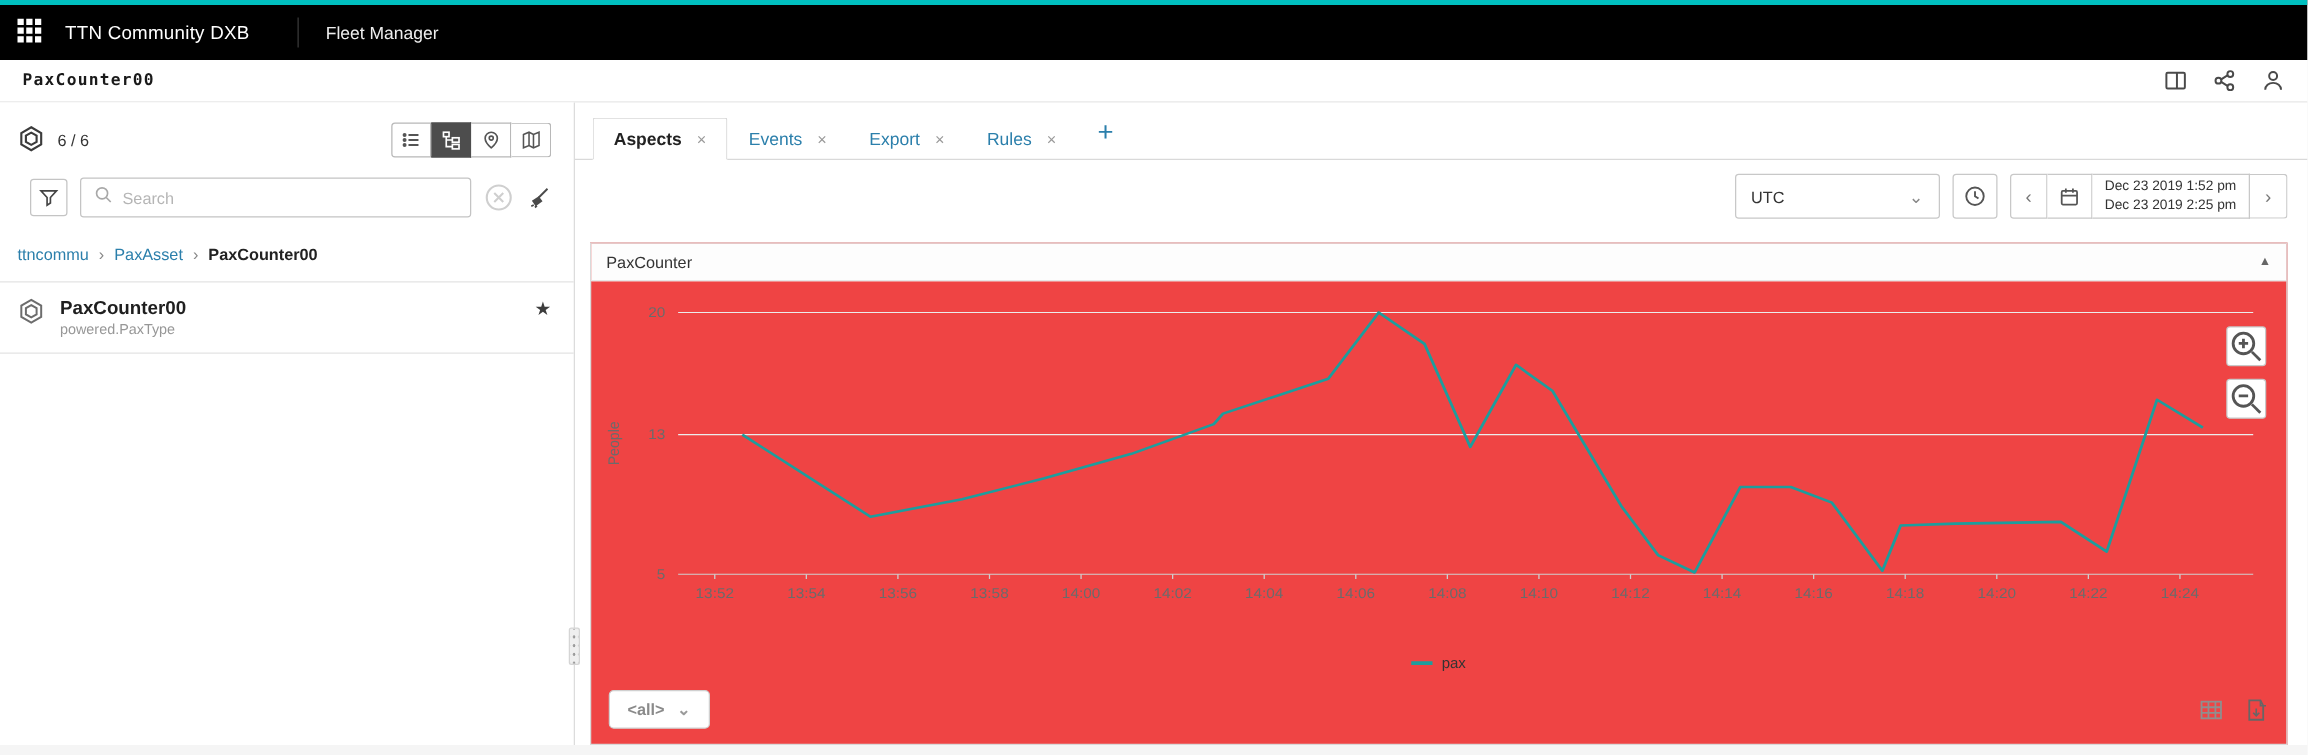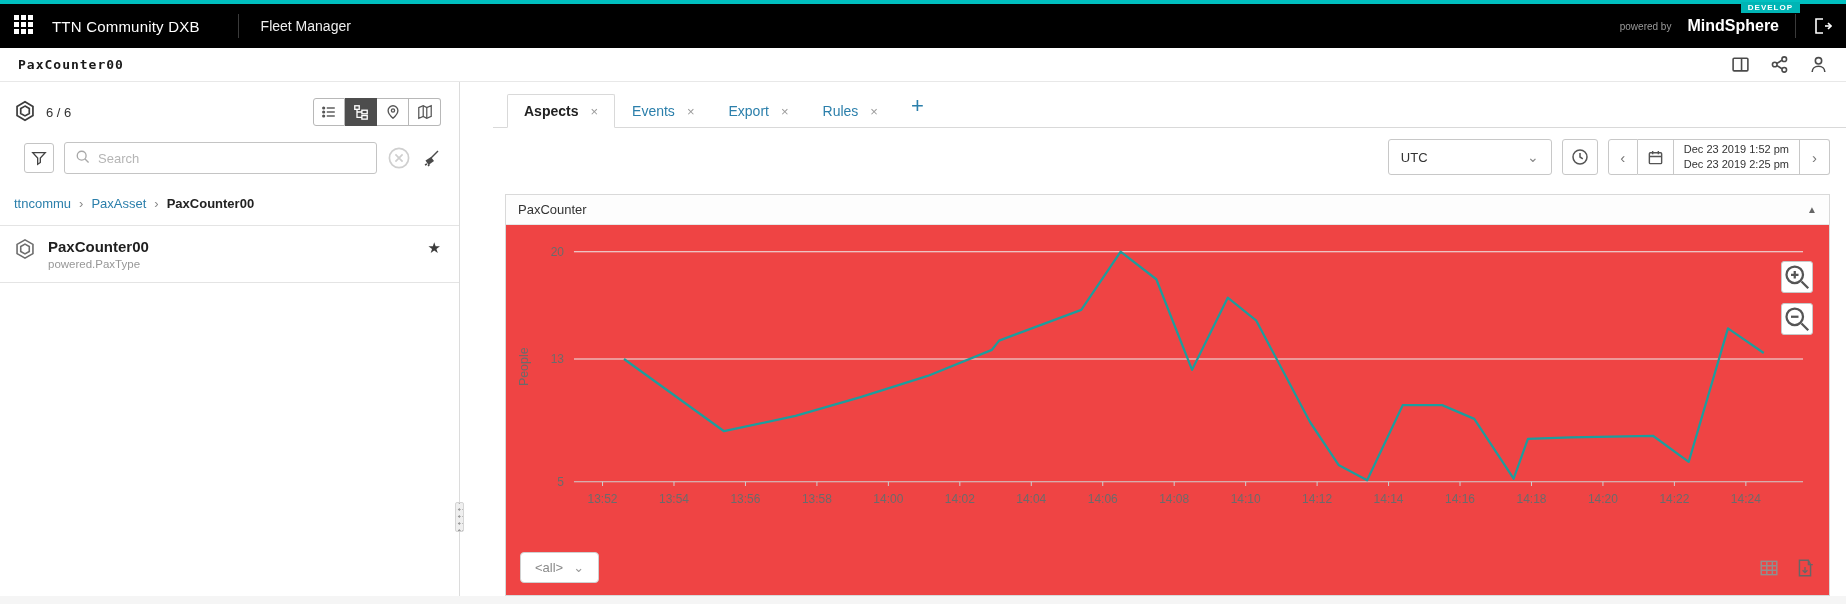--- a/index.html
+++ b/index.html
@@ -27,21 +27,21 @@
   .topbar .icon-btn { color:#fff; }
 
   
   .subheader { height:34px; background:#fff; border-bottom:1px solid #e8e8e8; display:flex;
     align-items:center; padding:0 18px; flex:0 0 auto; }
   .subheader-title { font-family:"DejaVu Sans Mono", monospace; font-weight:bold;
     font-size:13px; color:#1a1a1a; letter-spacing:1px; }
   .subheader-icons { margin-left:auto; display:flex; align-items:center; gap:20px; }
 
   
-  .body { flex:1; display:flex; min-height:0;gap:33px; }
+  .body { flex:1; display:flex; min-height:0; }
 
   
   .sidebar { width:460px; flex:0 0 auto; border-right:1px solid #dcdcdc; position:relative;
     background:#fff; }
   .side-row1 { display:flex; align-items:center; justify-content:space-between;
     padding:16px 18px 10px 14px; }
   .asset-count { display:flex; align-items:center; gap:10px; font-size:13px; color:#333; }
   .view-toggles { display:flex; }
   .view-toggles button { width:32px; height:28px; background:#fff; border:1px solid #b8b8b8;
     border-left:none; color:#555; cursor:pointer; display:flex; align-items:center;
@@ -120,21 +120,21 @@
   .zoom-btns button { width:32px; height:32px; border:1px solid #c8c8c8; border-radius:3px;
     background:#fff; color:#555; cursor:pointer; display:flex; align-items:center;
     justify-content:center; }
   .legend { height:28px; display:flex; align-items:center; justify-content:center; gap:7px;
     flex:0 0 auto; }
   .legend-swatch { width:17px; height:3px; }
   .legend-label { font-size:12px; color:#333; }
   .panel-footer { display:flex; align-items:center; justify-content:space-between;
     padding:8px 14px 12px; flex:0 0 auto; }
   .all-select { border:1px solid #d0d0d0; border-radius:4px; padding:7px 14px; font-size:13px;
-    color:#8a8a8a; display:flex; align-items:flex-end; gap:10px; cursor:pointer; background:#fff; }
+    color:#8a8a8a; display:flex; align-items:flex-end; gap:10px; cursor:pointer; background:#fff;font-weight:bold; }
   .footer-icons { display:flex; align-items:center; gap:16px; }
   .footer-icons .icon-btn { color:#8f8f8f; }
   .footer-icons .icon-btn.dark { color:#666; }
   .tick-text { font-size:12px; fill:#6b6b6b; }
 </style>
 </head>
 <body>
 
 <div class="app">
 
@@ -146,33 +146,20 @@
         <span></span>
         <span></span>
         <span></span>
         <span></span>
         <span></span>
         <span></span>
     </div>
     <div class="top-title">TTN Community DXB</div>
     <div class="top-sep"></div>
     <div class="top-module">Fleet Manager</div>
-    <div class="top-right">
-      <span class="develop-badge">DEVELOP</span>
-      <span class="powered">powered by</span>
-      <span class="brand">MindSphere</span>
-      <div class="top-sep"></div>
-      <button class="icon-btn" title="">
-        <svg width="20" height="20" viewBox="0 0 20 20" fill="none" stroke="currentColor" stroke-width="1.6">
-          <path d="M11 3H4v14h7"></path>
-            <path d="M13 10h6"></path>
-            <path d="M16 7l3 3-3 3"></path>
-        </svg>
-      </button>
-    </div>
   </header>
 
   <div class="subheader">
     <div class="subheader-title">PaxCounter00</div>
     <div class="subheader-icons">
       <button class="icon-btn">
         <svg width="19" height="19" viewBox="0 0 18 18" fill="none" stroke="currentColor" stroke-width="1.5">
           <rect x="2" y="3" width="14" height="12" rx="1"></rect>
             <path d="M10 3v12"></path>
         </svg>
@@ -409,20 +396,24 @@
             <button>
               <svg width="18" height="18" viewBox="0 0 20 20" fill="none" stroke="currentColor" stroke-width="1.5">
                 <circle cx="8.5" cy="8.5" r="5.5"></circle>
                   <path d="M13 13l4.5 4.5"></path>
                   <path d="M6 8.5h5"></path>
               </svg>
             </button>
           </div>
         </div>
 
+        <div class="legend">
+          <span class="legend-swatch" style="background: rgb(29, 157, 157);"></span>
+          <span class="legend-label">pax</span>
+        </div>
 
         <div class="panel-footer">
           <div class="all-select">
             <span>&lt;all&gt;</span>
             <span class="chev" style="color:#9a9a9a;">⌄</span>
           </div>
           <div class="footer-icons">
             <button class="icon-btn">
               <svg width="20" height="20" viewBox="0 0 18 18" fill="none" stroke="currentColor" stroke-width="1.3">
                 <rect x="2" y="3" width="14" height="12"></rect>

